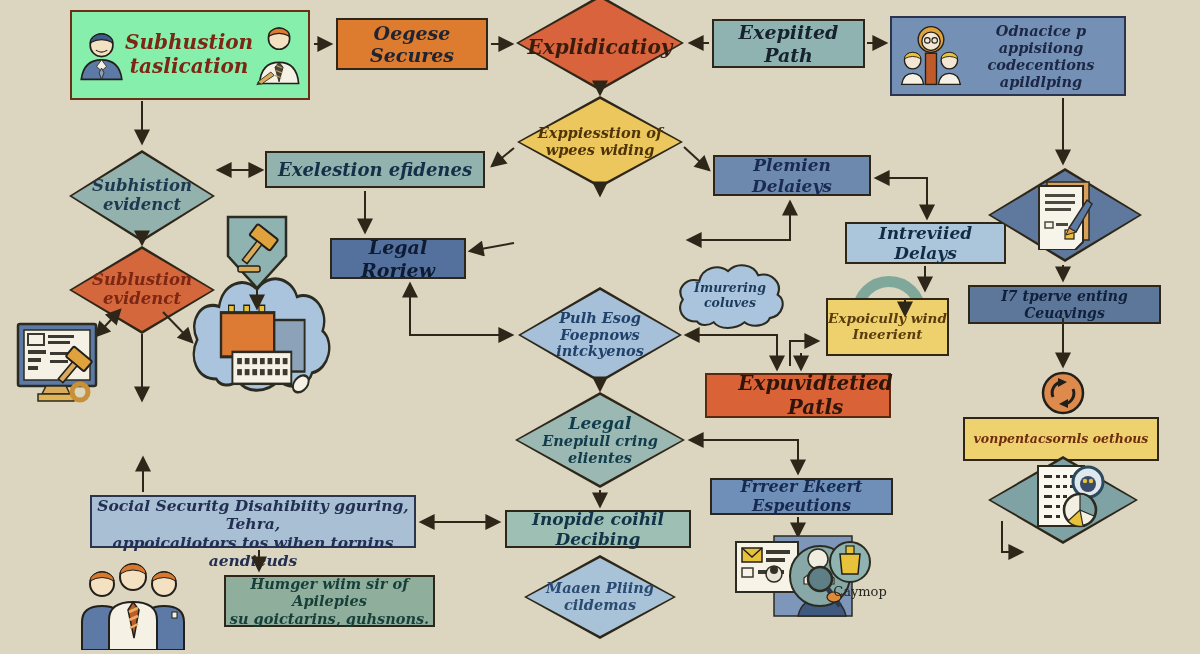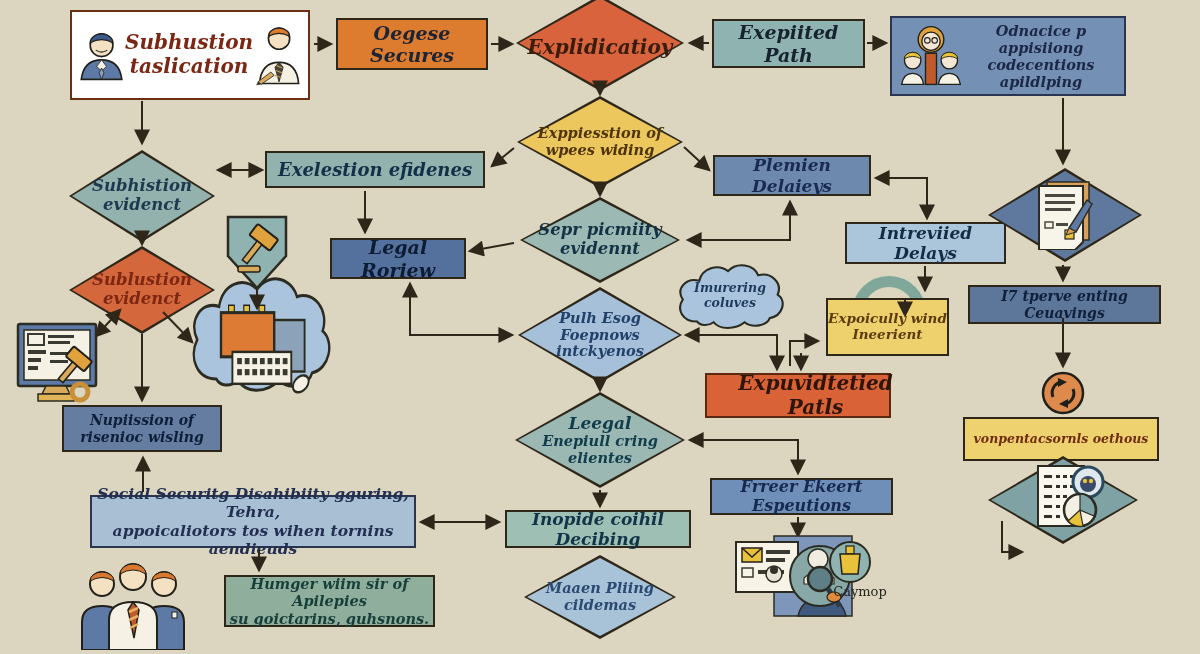--- a/index.html
+++ b/index.html
@@ -68,21 +68,21 @@
       <path d="M259,550 V570" marker-end="url(#ah)"></path>
       <path d="M143,492 V458" marker-end="url(#ah)"></path>
       <path d="M798,517 V536" marker-end="url(#ah)"></path>
       <path d="M1063,98 V163" marker-end="url(#ah)"></path>
       <path d="M1063,265 V280" marker-end="url(#ah)"></path>
       <path d="M1063,318 V366" marker-end="url(#ah)"></path>
       <path d="M1002,521 V552 H1022" marker-end="url(#ah)"></path>
     </g>
   </svg>
 
-  <div class="box row" style="left:70px;top:10px;width:240px;height:90px;background:#ffffff;border-color:#6b3014;">
+  <div class="box row" style="left:70px;top:10px;width:240px;height:90px;background:#86efac;border-color:#6b3014;">
     <svg class="s" width="54" height="62" viewBox="0 0 58 64">
       <circle cx="29" cy="20" r="14" fill="#f3e1c2" stroke="#22201a" stroke-width="2"></circle>
       <path d="M15,17 a14,11 0 0 1 28,0 q-14,-8 -28,0 z" fill="#3d5c8c" stroke="#22201a" stroke-width="1.5"></path>
       <path d="M22,26 q7,5 14,0" stroke="#22201a" stroke-width="1.5" fill="none"></path>
       <path d="M4,62 q3,-24 25,-24 q22,0 25,24 z" fill="#5d7aa6" stroke="#22201a" stroke-width="2"></path>
       <polygon points="29,38 35,46 29,52 23,46" fill="#f5f1e4" stroke="#22201a"></polygon>
       <polygon points="29,48 32,54 29,62 26,54" fill="#8ca2b8" stroke="#22201a"></polygon>
     </svg>
     <div class="lblcol" style="font-size:20px;color:#7c2713;">
       <span class="ln">Subhustion</span>
@@ -206,26 +206,22 @@
         <rect x="65" y="84" width="5" height="5"></rect>
         <rect x="73" y="84" width="5" height="5"></rect>
       <rect x="81" y="84" width="5" height="5"></rect>
         <rect x="89" y="84" width="5" height="5"></rect>
         <rect x="97" y="84" width="5" height="5"></rect>
       <rect x="105" y="84" width="5" height="5"></rect>
     </g>
     <ellipse cx="124" cy="96" rx="9" ry="6" fill="#f5f1e4" stroke="#2b2b21" stroke-width="2" transform="rotate(-30 124 96)"></ellipse>
   </svg>
 
-  <div class="box" style="left:62px;top:405px;width:160px;height:47px;background:#647da1;font-size:14px;color:#0e1e38;">
-    <span class="ln">Nupiission of</span>
-    <span class="ln">risenioc wisling</span>
-  </div>
-
-  <div class="box" style="left:90px;top:495px;width:326px;height:53px;background:#a9bfd4;border-color:#2c3550;font-size:15.5px;color:#222f52;">
+
+  <div class="box" style="left:90px;top:495px;width:326px;height:53px;background:#a9bfd4;border-color:#2c3550;font-size:15.5px;color:#222f52;justify-content:space-between;">
     <span class="ln">Social Securitg Disahibiity gguring, Tehra,</span>
     <span class="ln">appoicaliotors tos wihen tornins aendieuds</span>
   </div>
 
   <svg class="icon" style="left:80px;top:558px;" width="106" height="92" viewBox="0 0 106 92">
     <circle cx="22" cy="26" r="12" fill="#f3e1c2" stroke="#22201a" stroke-width="2"></circle>
     <path d="M10,23 a12,9 0 0 1 24,0 q-12,-7 -24,0 z" fill="#d9772e" stroke="#22201a"></path>
     <path d="M2,92 v-28 q0,-16 20,-16 q20,0 20,16 v28 z" fill="#5d7aa6" stroke="#22201a" stroke-width="2"></path>
     <circle cx="84" cy="26" r="12" fill="#f3e1c2" stroke="#22201a" stroke-width="2"></circle>
     <path d="M72,23 a12,9 0 0 1 24,0 q-12,-7 -24,0 z" fill="#d9772e" stroke="#22201a"></path>
@@ -245,28 +241,20 @@
 
   <div class="dia" style="left:517px;top:96px;width:166px;height:92px;">
     <div class="dia-b"></div>
     <div class="dia-f" style="background:#ecc75d;"></div>
     <div class="dia-t" style="font-size:14.5px;color:#4f3408;">
       <span class="ln">Exppiesstion of</span>
       <span class="ln">wpees widing</span>
     </div>
   </div>
 
-  <div class="dia" style="left:520px;top:197px;width:160px;height:86px;">
-    <div class="dia-b"></div>
-    <div class="dia-f" style="background:#9cb9b3;"></div>
-    <div class="dia-t" style="font-size:16.5px;color:#143246;">
-      <span class="ln">Sepr picmiity</span>
-      <span class="ln">evidennt</span>
-    </div>
-  </div>
 
   <div class="box" style="left:330px;top:238px;width:136px;height:41px;background:#54719e;font-size:19px;color:#0d1b33;">
     <span class="ln">Legal Roriew</span>
   </div>
 
   <div class="dia" style="left:518px;top:287px;width:164px;height:96px;">
     <div class="dia-b"></div>
     <div class="dia-f" style="background:#a5c0d8;"></div>
     <div class="dia-t" style="font-size:14.5px;color:#21416b;">
       <span class="ln">Pulh Esog</span>

